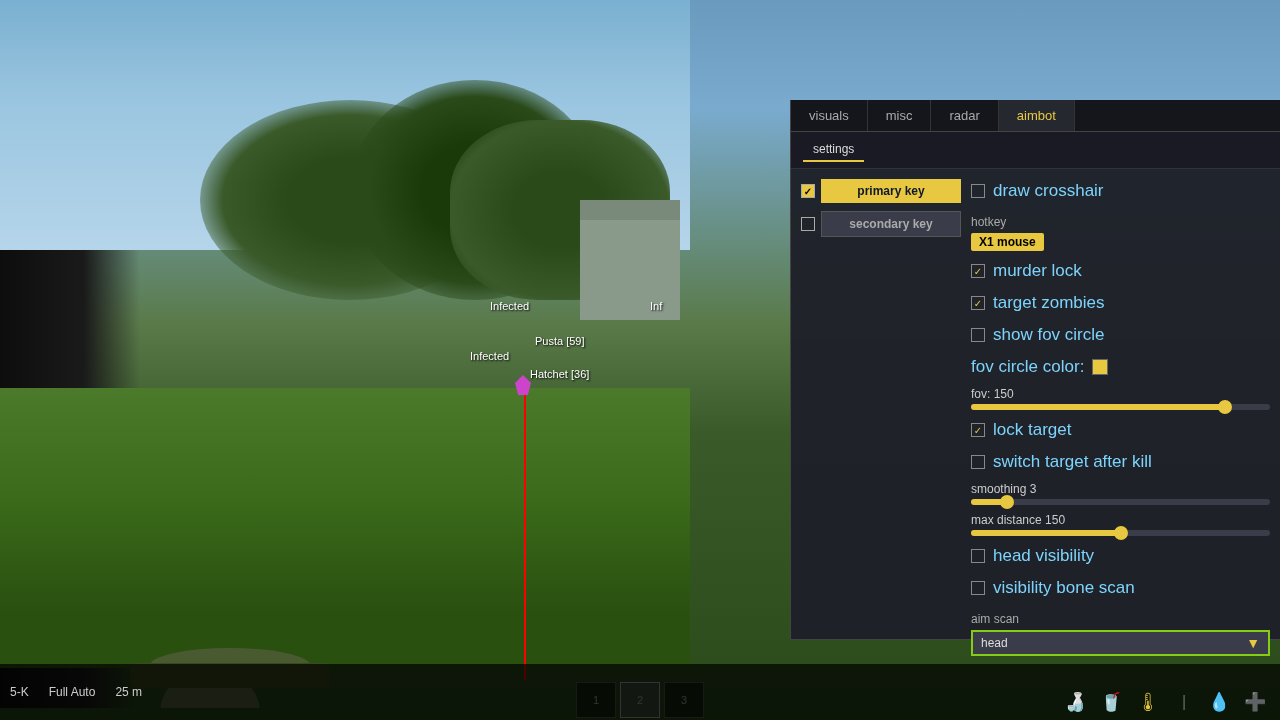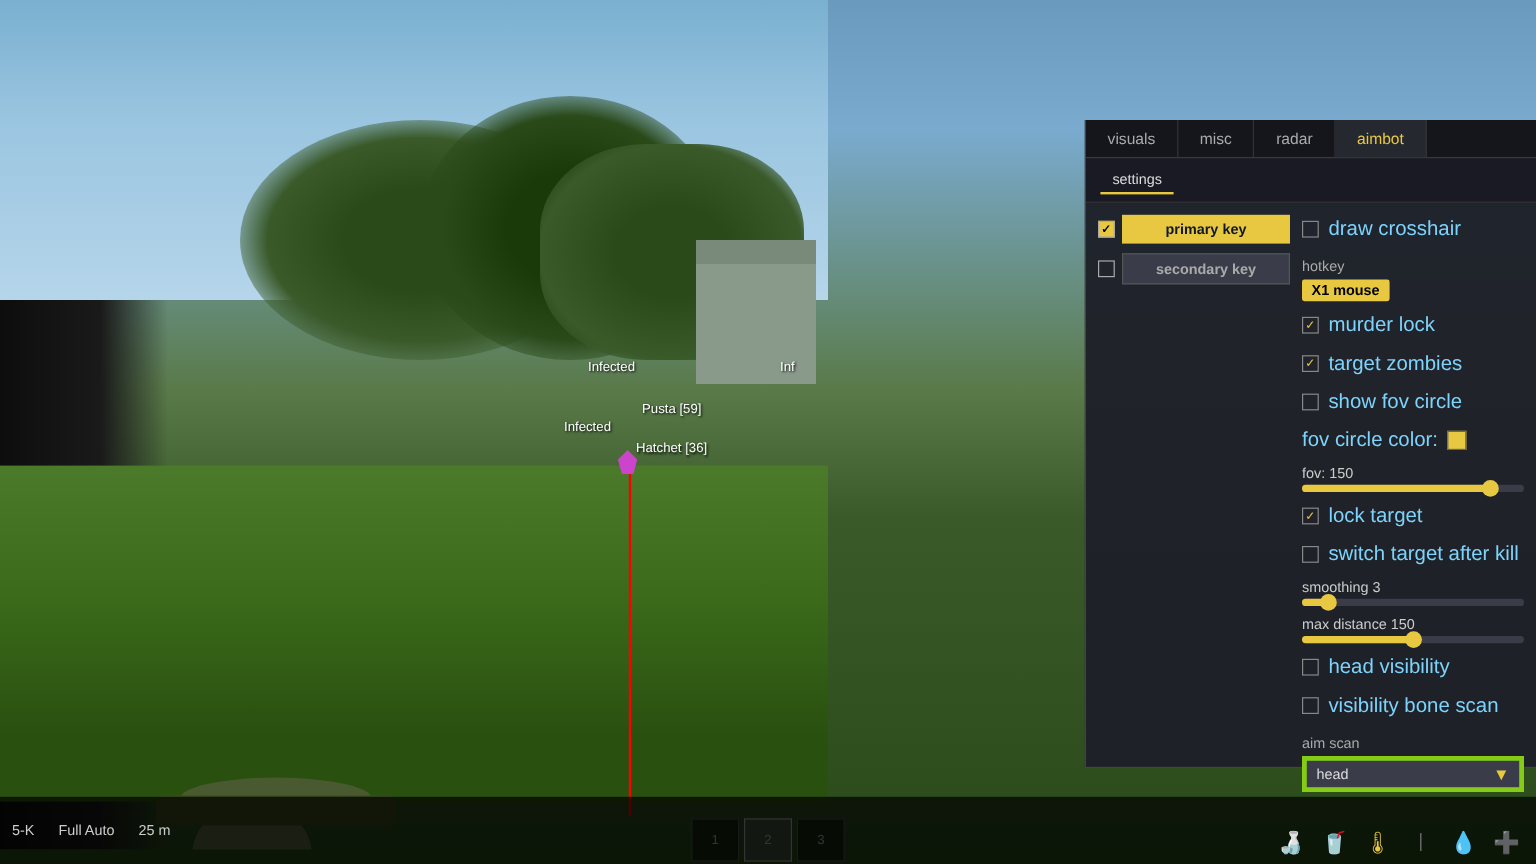--- a/index.html
+++ b/index.html
@@ -116,21 +116,21 @@
       justify-content: center;
       font-size: 18px;
       color: #e8c840;
     }
 
     
     #panel {
       position: absolute;
       top: 100px;
       right: 0;
-      width: 376px;
+      width: 490px;
       height: 540px;
       background: rgba(30, 32, 40, 0.97);
       z-index: 200;
       border-left: 1px solid #444;
       border-bottom: 1px solid #444;
     }
 
     
     .tabs {
       display: flex;
@@ -314,21 +314,21 @@
       width: 16px; height: 16px;
       background: #e8c840;
       display: inline-block;
       vertical-align: middle;
       border: 1px solid #666;
     }
     .dropdown {
       flex: 1;
       background: #3a3c4a;
       color: #ddd;
-      border: 4px solid #84cc16;
+      border: 2px solid #84cc16;
       padding: 3px 8px;
       font-size: 12px;
       cursor: pointer;
       display: flex;
       align-items: center;
       justify-content: space-between;
     }
     .dropdown-arrow {
       color: #e8c840;
       font-size: 14px;

